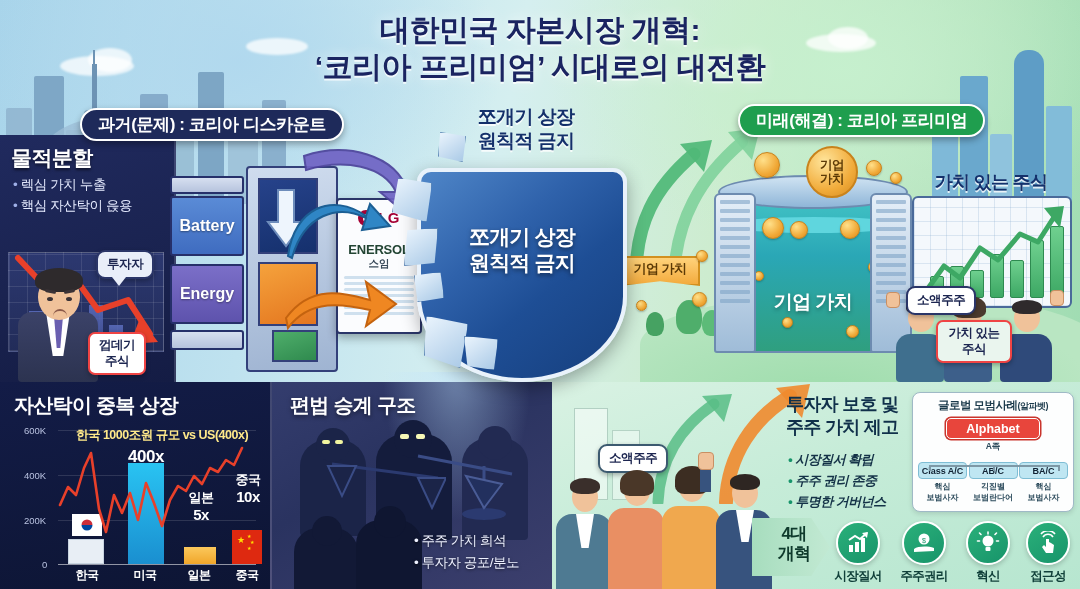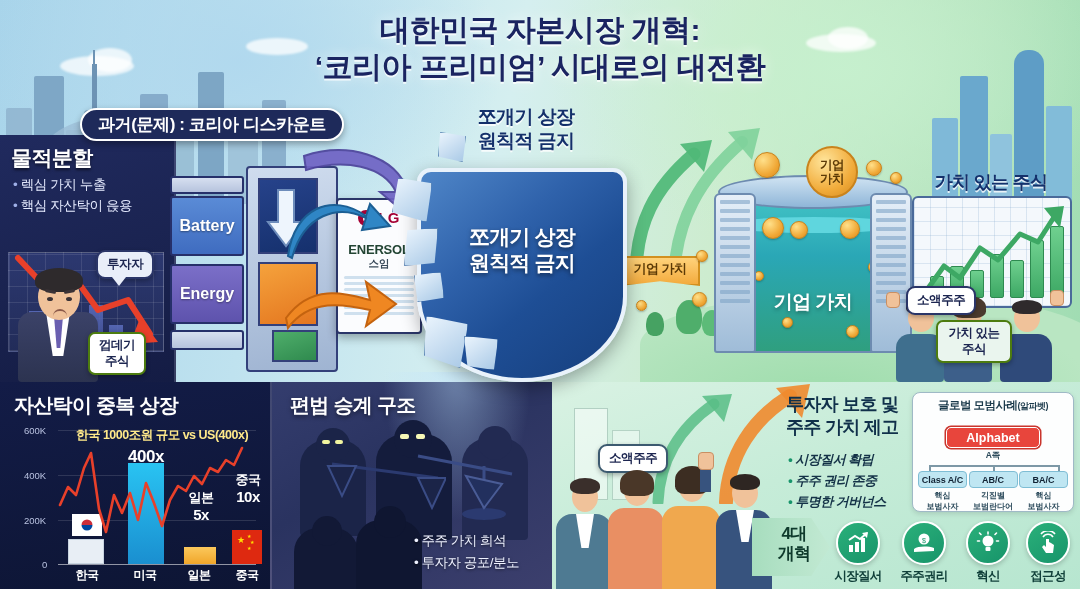--- a/index.html
+++ b/index.html
@@ -71,21 +71,21 @@
   .speech {
     position:absolute; z-index:36; background:#e9eef9; border:2px solid #2a3568; border-radius:9px;
     color:#1c2550; font-weight:bold; font-size:12.5px; padding:4px 9px; letter-spacing:-.4px; white-space:nowrap;
     box-shadow:0 2px 5px rgba(0,0,0,.3);
   }
   .speech.tail::after {
     content:""; position:absolute; left:14px; bottom:-9px; width:0;height:0;
     border-left:7px solid transparent; border-right:7px solid transparent; border-top:9px solid #e9eef9;
   }
   .label-card {
-    position:absolute; z-index:37; background:#fff; border:2px solid #4d7c0f; border-radius:7px;
+    position:absolute; z-index:37; background:#fff; border:2px solid #ef4444; border-radius:7px;
     color:#1c2550; font-weight:bold; font-size:12.5px; text-align:center; line-height:1.25;
     padding:4px 8px; letter-spacing:-.5px; box-shadow:0 2px 5px rgba(0,0,0,.3);
   }
 
   
   .person { position:absolute; }
   .p-head { position:absolute; border-radius:50%; background:#f0c29a; }
   .p-hair { position:absolute; border-radius:50% 50% 38% 38%; background:#2e2a2c; }
   .p-body { position:absolute; border-radius:14px 14px 4px 4px; }
   .p-shirt{ position:absolute; background:#fff; }
@@ -221,21 +221,21 @@
   .br-title { position:absolute; left:786px; top:393px; z-index:40; color:#10304a; font-weight:bold;
               font-size:18px; line-height:1.27; letter-spacing:-.7px; }
   .br-bullets { position:absolute; left:788px; top:449px; z-index:40;font-style:italic; }
   .br-bullets li { list-style:none; color:#143247; font-size:13px; font-weight:bold; line-height:1.62; letter-spacing:-.5px; }
   .br-bullets li::before { content:"• "; color:#17956b; }
 
   .gb-card { position:absolute; left:912px; top:392px; width:162px; height:120px; z-index:40;
              background:#fdfefe; border:1.5px solid #9fb9c6; border-radius:8px; box-shadow:0 2px 5px rgba(0,0,0,.12); }
   .gb-title { text-align:center; font-size:11.5px; font-weight:bold; color:#1b3a4b; margin-top:5px; letter-spacing:-.5px; }
   .gb-title small { font-size:9px; }
-  .alpha-chip { margin:14px auto 0; width:94px; height:21px; border-radius:5px; background:#e8453c; border:1px solid #fff;
+  .alpha-chip { margin:5px auto 0; width:94px; height:21px; border-radius:5px; background:#e8453c; border:1px solid #fff;
                 box-shadow:0 0 0 1.5px #c9352d; color:#fff; font-size:12.5px; font-weight:bold;
                 display:flex; align-items:center; justify-content:center; }
   .gb-aclass { text-align:center; font-size:8.5px; font-weight:bold; color:#2b4a5b; margin-top:2px; }
   .gb-cols { display:flex; justify-content:space-between; padding:0 5px; margin-top:3px; }
   .gb-col { width:49px; }
   .gb-chip { height:17px; border-radius:4px; background:#bfe6f2; border:1px solid #7fbdd4;
              display:flex; align-items:center; justify-content:center; font-size:9px; font-weight:bold; color:#123; }
   .gb-note { text-align:center; font-size:8px; font-weight:bold; color:#2b4a5b; line-height:1.35; margin-top:3px; }
   .gb-conn { position:absolute; background:#7d98a6; }
 
@@ -301,20 +301,21 @@
     <path d="M14 158 C 16 100, 40 58, 82 22" stroke="#7fd19b" stroke-width="12" fill="none" stroke-linecap="round" opacity=".9"></path>
     <path d="M68 12 L100 8 L92 40 Z" fill="#7fd19b" opacity=".9"></path>
   </svg>
 
   <div class="title-wrap">
     <div class="title-l1 softtext">대한민국 자본시장 개혁:</div>
     <div class="title-l2 softtext">‘코리아 프리미엄’ 시대로의 대전환</div>
   </div>
 
   <div class="badge badge-past">과거(문제) : 코리아 디스카운트</div>
+  <div class="badge badge-future">미래(해결) : 코리아 프리미엄</div>
 
   <div class="left-panel">
     <div class="lp-title">물적분할</div>
     <ul class="lp-bullets">
       <li>렉심 가치 누출</li>
       <li>핵심 자산탁이 읁용</li>
     </ul>
   </div>
 
   <div class="declgrid" style="z-index:31;">

